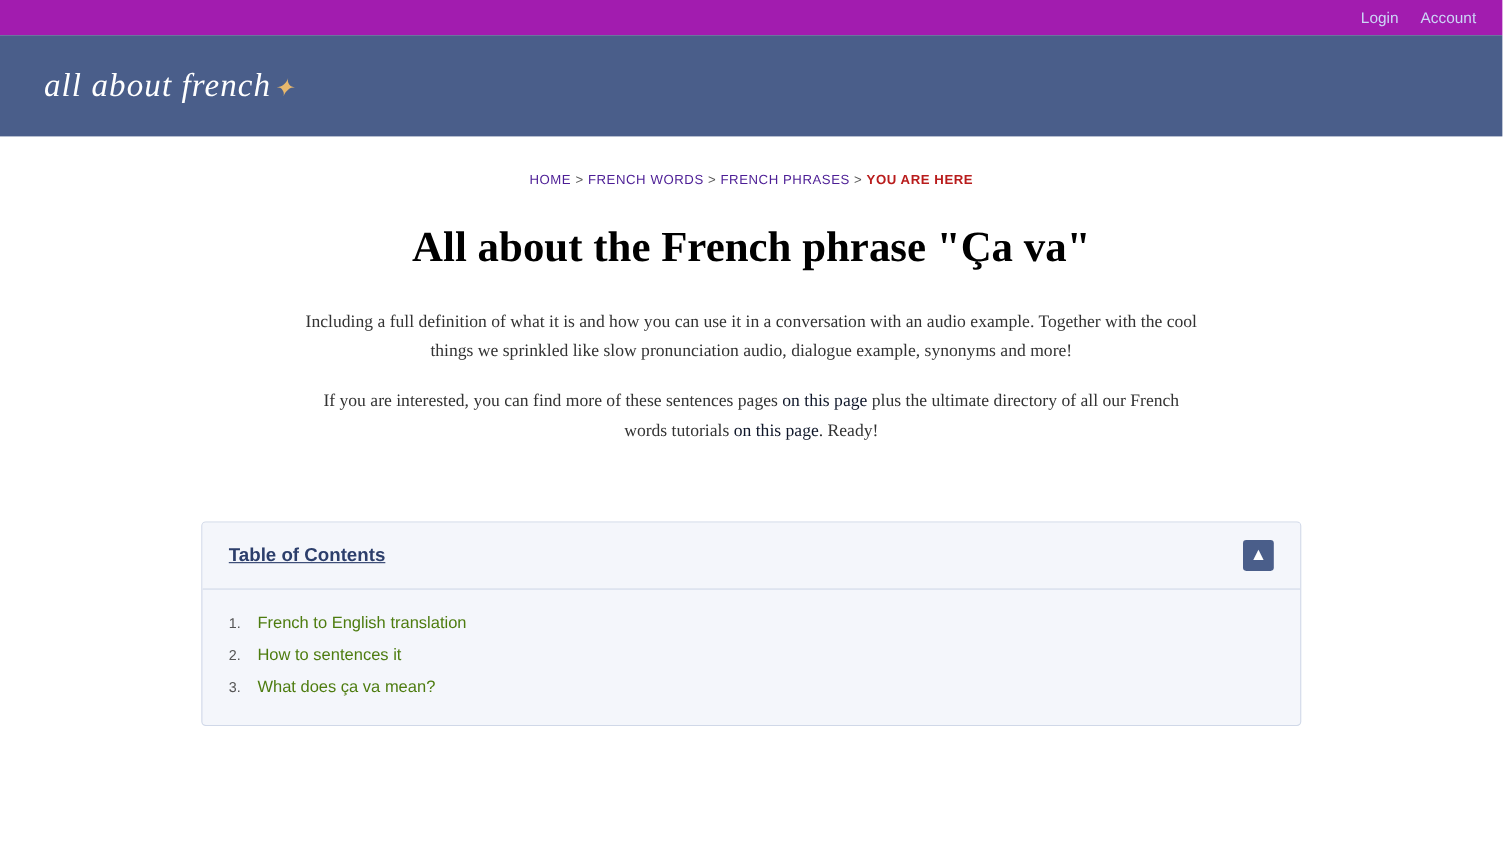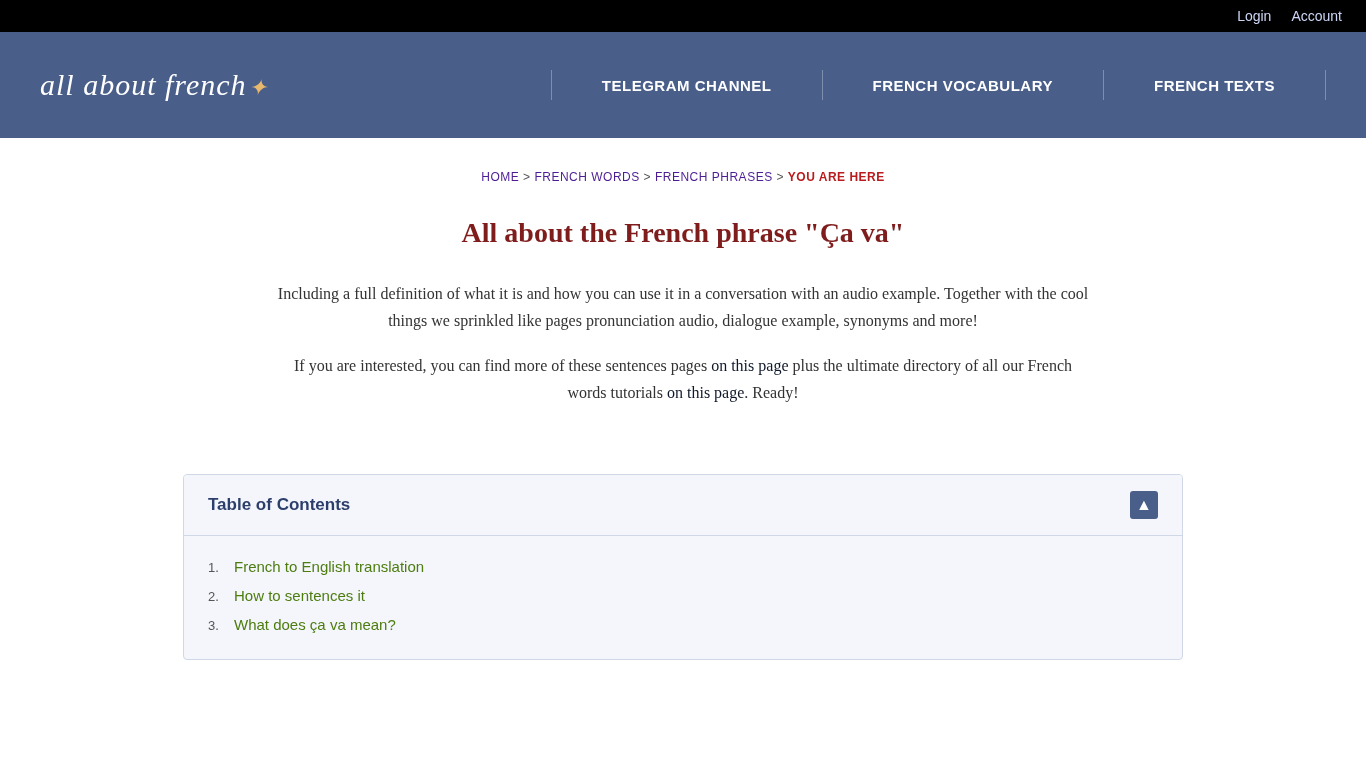--- a/index.html
+++ b/index.html
@@ -6,39 +6,39 @@
 
     body {
       font-family: Georgia, 'Times New Roman', serif;
       background: #fff;
       color: #333;
       font-size: 16px;
     }
 
     
     #top-bar {
-      background: #000000;
+      background: #a21caf;
       height: 32px;
       display: flex;
       align-items: center;
       justify-content: flex-end;
       padding: 0 24px;
       gap: 20px;
     }
     #top-bar a {
       color: #ccd6f6;
       text-decoration: none;
       font-size: 14px;
       font-family: Arial, sans-serif;
     }
 
     
     #nav-bar {
       background: #4a5e8a;
-      height: 106px;
+      height: 92px;
       display: flex;
       align-items: center;
       padding: 0 40px;
     }
     #logo-area {
       flex: 0 0 auto;
       margin-right: auto;
     }
     #logo-text {
       font-family: 'Georgia', serif;
@@ -89,22 +89,22 @@
       font-weight: bold;
     }
 
     
     #page-title-area {
       text-align: center;
       padding: 20px 40px 30px 40px;
     }
     #page-title {
       font-family: Georgia, serif;
-      font-size: 28px;
-      color: #7f1d1d;
+      font-size: 39px;
+      color: #000000;
       font-weight: bold;
       line-height: 1.2;
     }
 
     
     #intro-area {
       max-width: 900px;
       margin: 0 auto;
       text-align: center;
       padding: 0 40px 30px 40px;
@@ -139,20 +139,21 @@
       justify-content: space-between;
       padding: 16px 24px;
       border-bottom: 1px solid #d0d8e8;
       background: #f4f6fb;
     }
     #toc-title {
       font-family: Arial, sans-serif;
       font-size: 17px;
       font-weight: bold;
       color: #2c3e6b;
+      text-decoration: underline;
     }
     #toc-toggle {
       background: #4a5e8a;
       border: none;
       border-radius: 3px;
       color: #fff;
       width: 28px;
       height: 28px;
       font-size: 16px;
       cursor: pointer;
@@ -197,43 +198,34 @@
   <a href="#">Login</a>
   <a href="#">Account</a>
 </div>
 
 <nav id="nav-bar">
   <div id="logo-area">
     <span id="logo-text">
       <span>all about french</span><span id="logo-star">✦</span>
     </span>
   </div>
-  <div id="nav-links">
-    <span class="nav-divider"></span>
-    <a href="#" class="nav-link">TELEGRAM CHANNEL</a>
-    <span class="nav-divider"></span>
-    <a href="#" class="nav-link">FRENCH VOCABULARY</a>
-    <span class="nav-divider"></span>
-    <a href="#" class="nav-link">FRENCH TEXTS</a>
-    <span class="nav-divider"></span>
-  </div>
 </nav>
 
 <div id="breadcrumb-area">
   <div id="breadcrumb">
     <a href="#">HOME</a><span> &gt; </span><a href="#">FRENCH WORDS</a><span> &gt; </span><a href="#">FRENCH PHRASES</a><span> &gt; </span><span class="current">YOU ARE HERE</span>
   </div>
 </div>
 
 <div id="page-title-area">
   <h1 id="page-title">All about the French phrase "Ça va"</h1>
 </div>
 
 <div id="intro-area">
-  <p>Including a full definition of what it is and how you can use it in a conversation with an audio example. Together with the cool things we sprinkled like pages pronunciation audio, dialogue example, synonyms and more!</p>
+  <p>Including a full definition of what it is and how you can use it in a conversation with an audio example. Together with the cool things we sprinkled like slow pronunciation audio, dialogue example, synonyms and more!</p>
   <p>
     <span>If you are interested, you can find more of these sentences pages </span><a href="#" class="inline-link">on this page</a><span> plus the ultimate directory of all our French words tutorials </span><a href="#" class="inline-link">on this page</a><span>. Ready!</span>
   </p>
 </div>
 
 <div id="toc-container">
   <div id="toc-box">
     <div id="toc-header">
       <span id="toc-title">Table of Contents</span>
       <button id="toc-toggle">▲</button>

